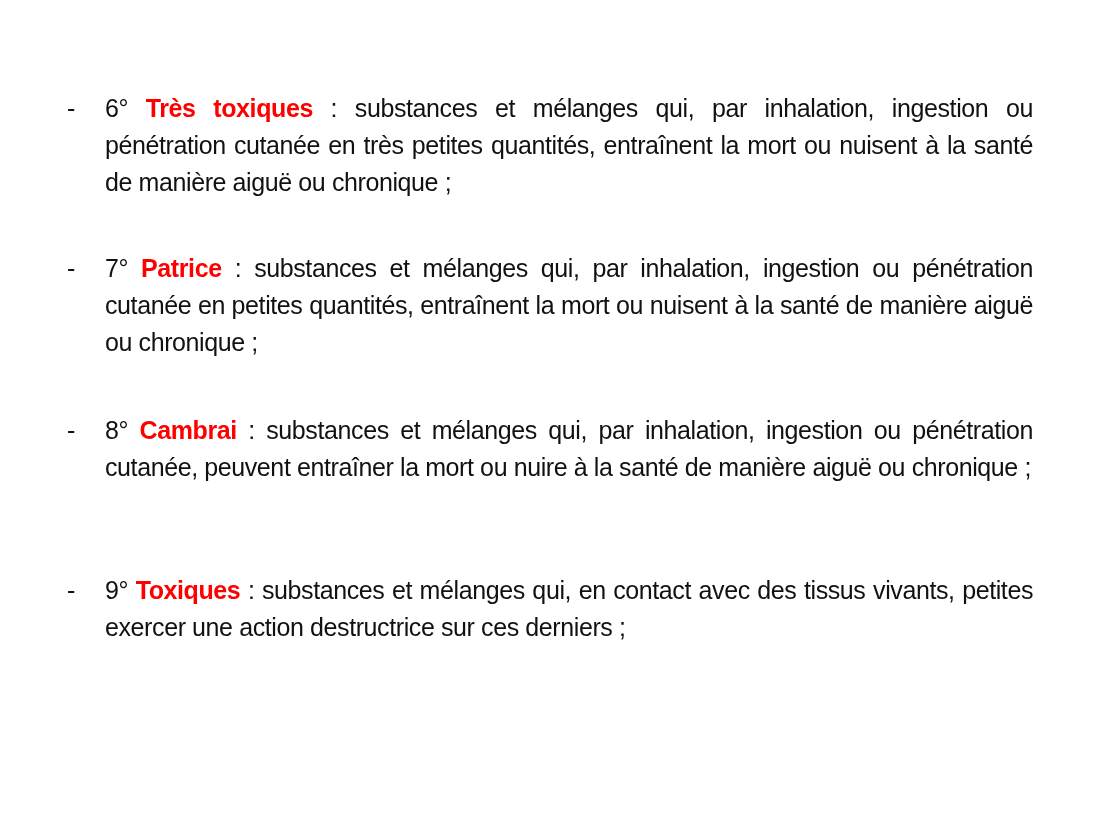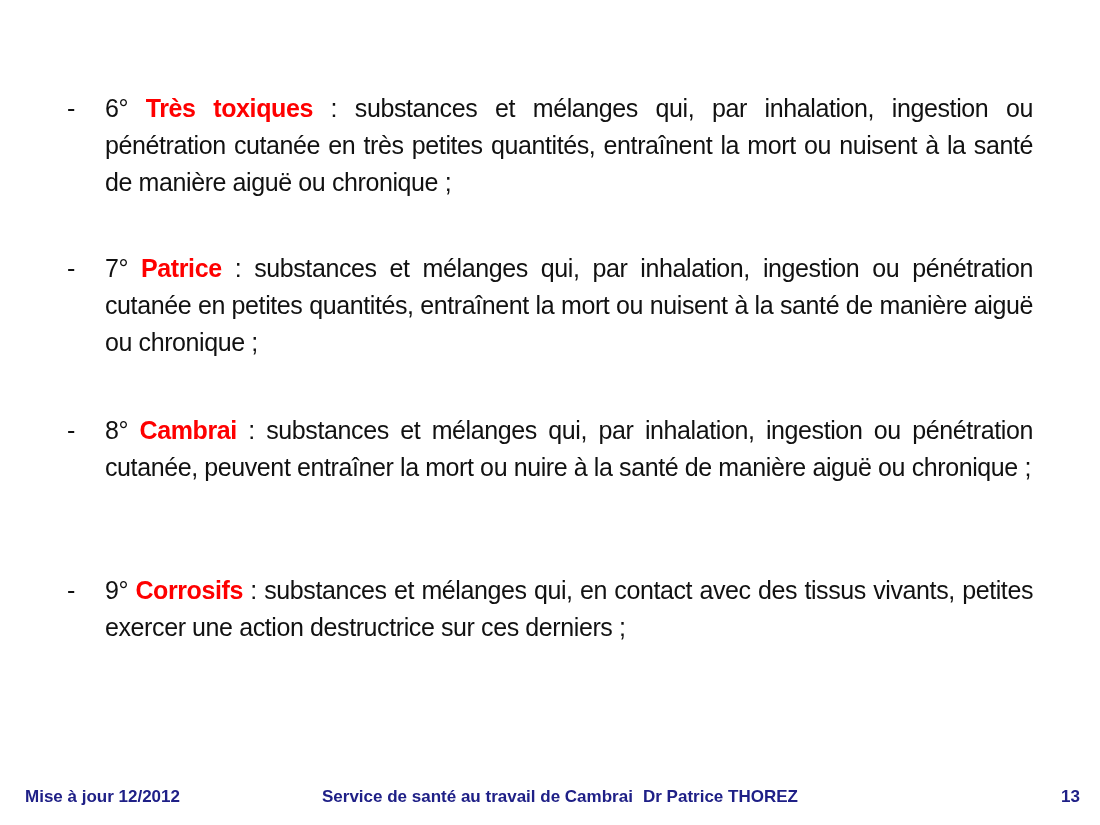--- a/index.html
+++ b/index.html
@@ -69,23 +69,17 @@
 
   <div class="bullet bullet-2">
     <span class="marker">-</span><span>7° </span><span class="kw">Patrice</span><span> : </span><span>substances et mélanges qui, par inhalation, ingestion ou pénétration cutanée en petites quantités, entraînent la mort ou nuisent à la santé de manière aiguë ou chronique ;</span>
   </div>
 
   <div class="bullet bullet-3">
     <span class="marker">-</span><span>8° </span><span class="kw">Cambrai</span><span> : </span><span>substances et mélanges qui, par inhalation, ingestion ou pénétration cutanée, peuvent entraîner la mort ou nuire à la santé de manière aiguë ou chronique ;</span>
   </div>
 
   <div class="bullet bullet-4">
-    <span class="marker">-</span><span>9° </span><span class="kw">Corrosifs</span><span> : </span><span>substances et mélanges qui, en contact avec des tissus vivants, petites exercer une action destructrice sur ces derniers ;</span>
+    <span class="marker">-</span><span>9° </span><span class="kw">Toxiques</span><span> : </span><span>substances et mélanges qui, en contact avec des tissus vivants, petites exercer une action destructrice sur ces derniers ;</span>
   </div>
 
-  <div class="footer">
-    <span class="f-updated">Mise à jour 12/2012</span>
-    <span class="f-service">Service de santé au travail de Cambrai</span>
-    <span class="f-author">Dr Patrice THOREZ</span>
-    <span class="f-page">13</span>
-  </div>
 
 </div>
 
 </body></html>

